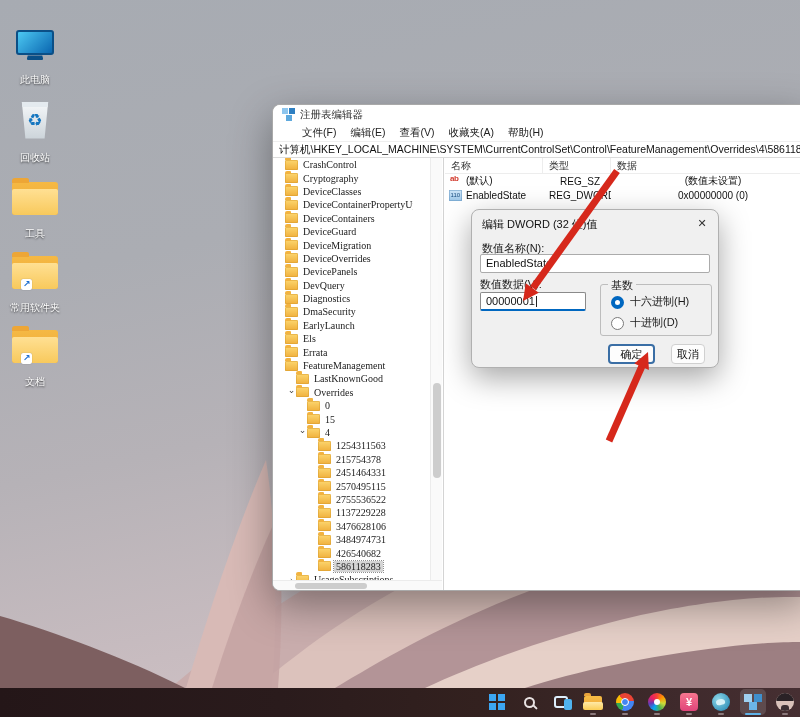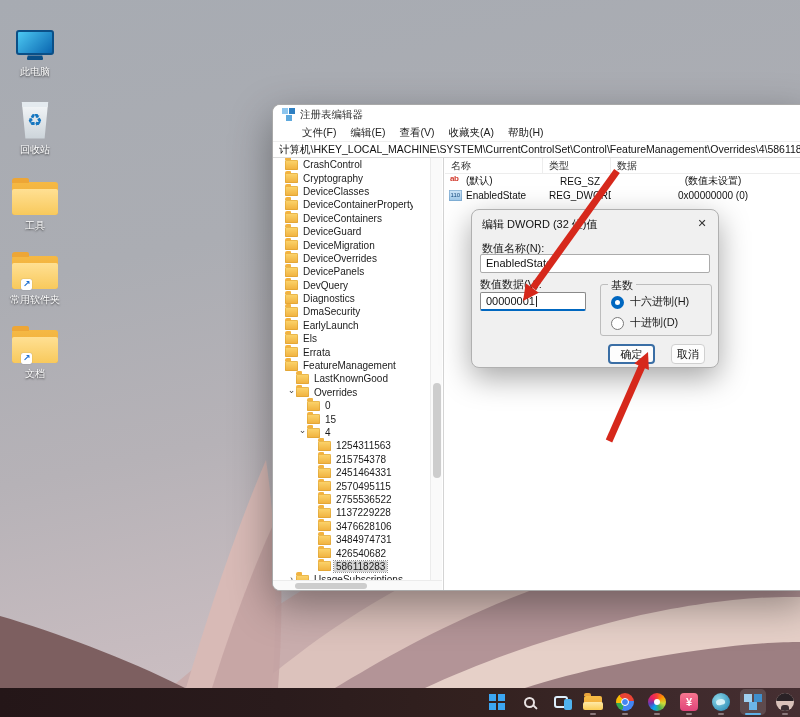--- a/index.html
+++ b/index.html
@@ -7,21 +7,21 @@
   #stage{position:relative;width:800px;height:717px;overflow:hidden;
     font-family:"Liberation Sans","DejaVu Sans",sans-serif;color:#1a1a1a;}
 
   
   .wallpaper{position:absolute;inset:0;
     background:linear-gradient(168deg,#a7abb2 0%,#abadb3 32%,#b6b2b7 55%,#c8bcc0 78%,#d5c5c8 100%);}
   .bloom{position:absolute;left:0;top:430px;width:800px;height:258px;}
 
   
   .dicons{position:absolute;left:3px;top:0;width:70px;height:688px;}
-  .ditem{position:absolute;width:64px;display:flex;flex-direction:column;align-items:center;cursor:pointer;}
+  .ditem{position:absolute;width:64px;display:flex;flex-direction:column;align-items:center;cursor:pointer;gap:8px;}
   .ditem:nth-of-type(1){top:22px;}
   .ditem:nth-of-type(2){top:100px;}
   .ditem:nth-of-type(3){top:176px;}
   .ditem:nth-of-type(4){top:250px;}
   .ditem:nth-of-type(5){top:324px;}
   .ditem:nth-of-type(6){top:420px;}
   .ditem .art{position:relative;height:40px;display:flex;align-items:center;justify-content:center;}
   .dlabel{margin-top:4px;font-size:10px;color:#fff;text-align:center;line-height:1.15;
     text-shadow:0 1px 2px rgba(0,0,0,.75);}
   
@@ -69,21 +69,21 @@
     background-position:0 0,7px 0,3.5px 6.5px;background-size:6px 6px;}
   .wtitle{font-size:10.5px;color:#333;}
   .menubar{height:17px;display:flex;align-items:center;padding-left:22px;font-size:10.5px;color:#222;}
   .menubar .mi{padding:0 7px;cursor:pointer;}
   .addrbar{height:17px;display:flex;align-items:center;border-top:1px solid #efefef;
     border-bottom:1px solid #dcdcdc;font-size:10.5px;color:#111;padding-left:6px;
     white-space:nowrap;overflow:hidden;cursor:text;}
   .winbody{position:absolute;top:53px;left:0;right:0;bottom:0;}
 
   
-  .tree{position:absolute;left:0;top:0;width:140px;bottom:10px;overflow:hidden;}
+  .tree{position:absolute;left:0;top:0;width:140px;bottom:10px;overflow:hidden;font-family:Liberation Serif, serif;}
   .tree-row{height:13.4px;display:flex;align-items:center;font-size:10px;white-space:nowrap;
     padding-left:calc(3px + var(--lv,0)*11px);cursor:pointer;}
   .chev{width:9px;flex:none;font-size:9px;color:#444;text-align:center;line-height:1;}
   .tree-row[data-chevron="expanded"] .chev::before{content:"⌄";position:relative;top:-2px;}
   .tree-row[data-chevron="collapsed"] .chev::before{content:"›";}
   .fold{flex:none;width:13px;height:10px;margin:0 3px 0 0;border-radius:1.5px;position:relative;
     background:linear-gradient(#fcd66f,#f0b03c);box-shadow:inset 0 0 0 .5px #d89c2e;}
   .fold::before{content:"";position:absolute;top:-2.5px;left:0;width:6px;height:3px;
     background:#f2b340;border-radius:2px 1px 0 0;}
   .tlabel{padding:0 2px;}

